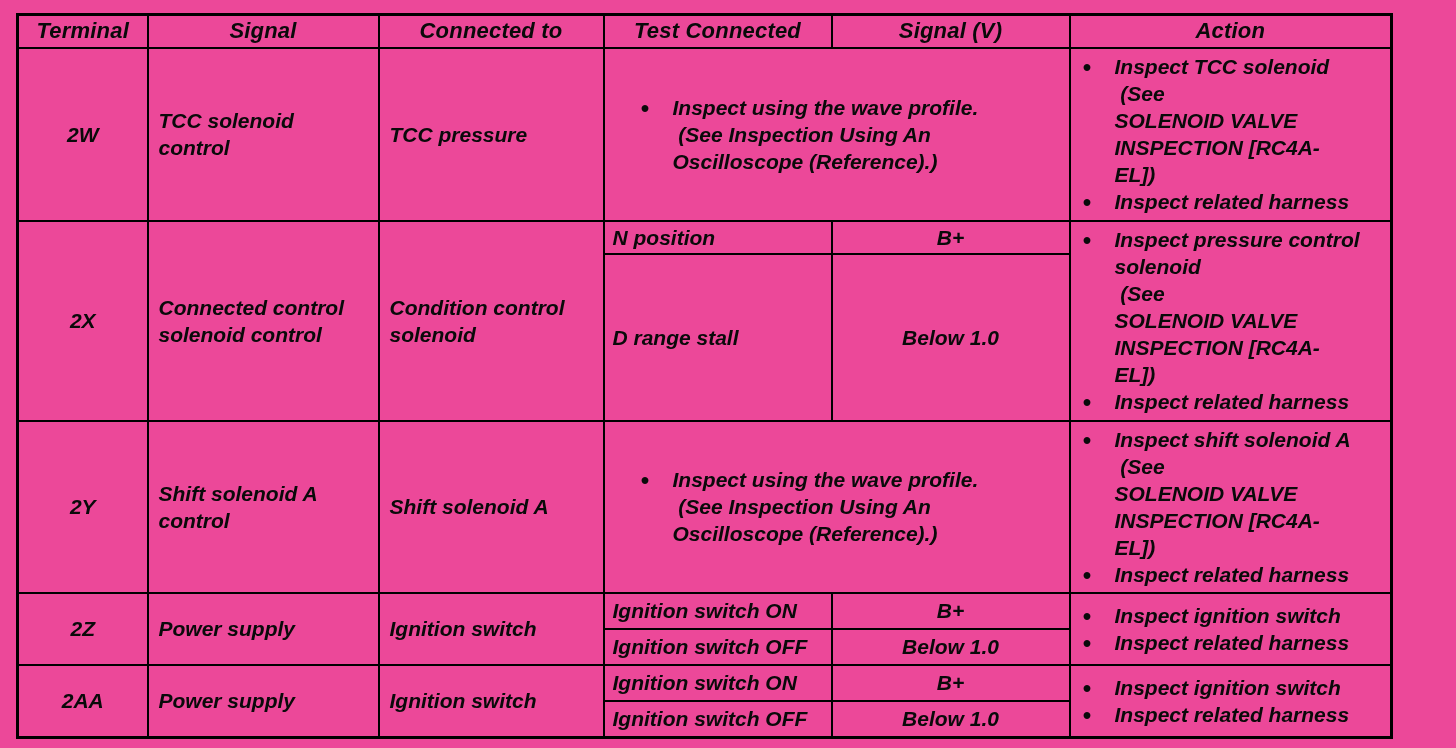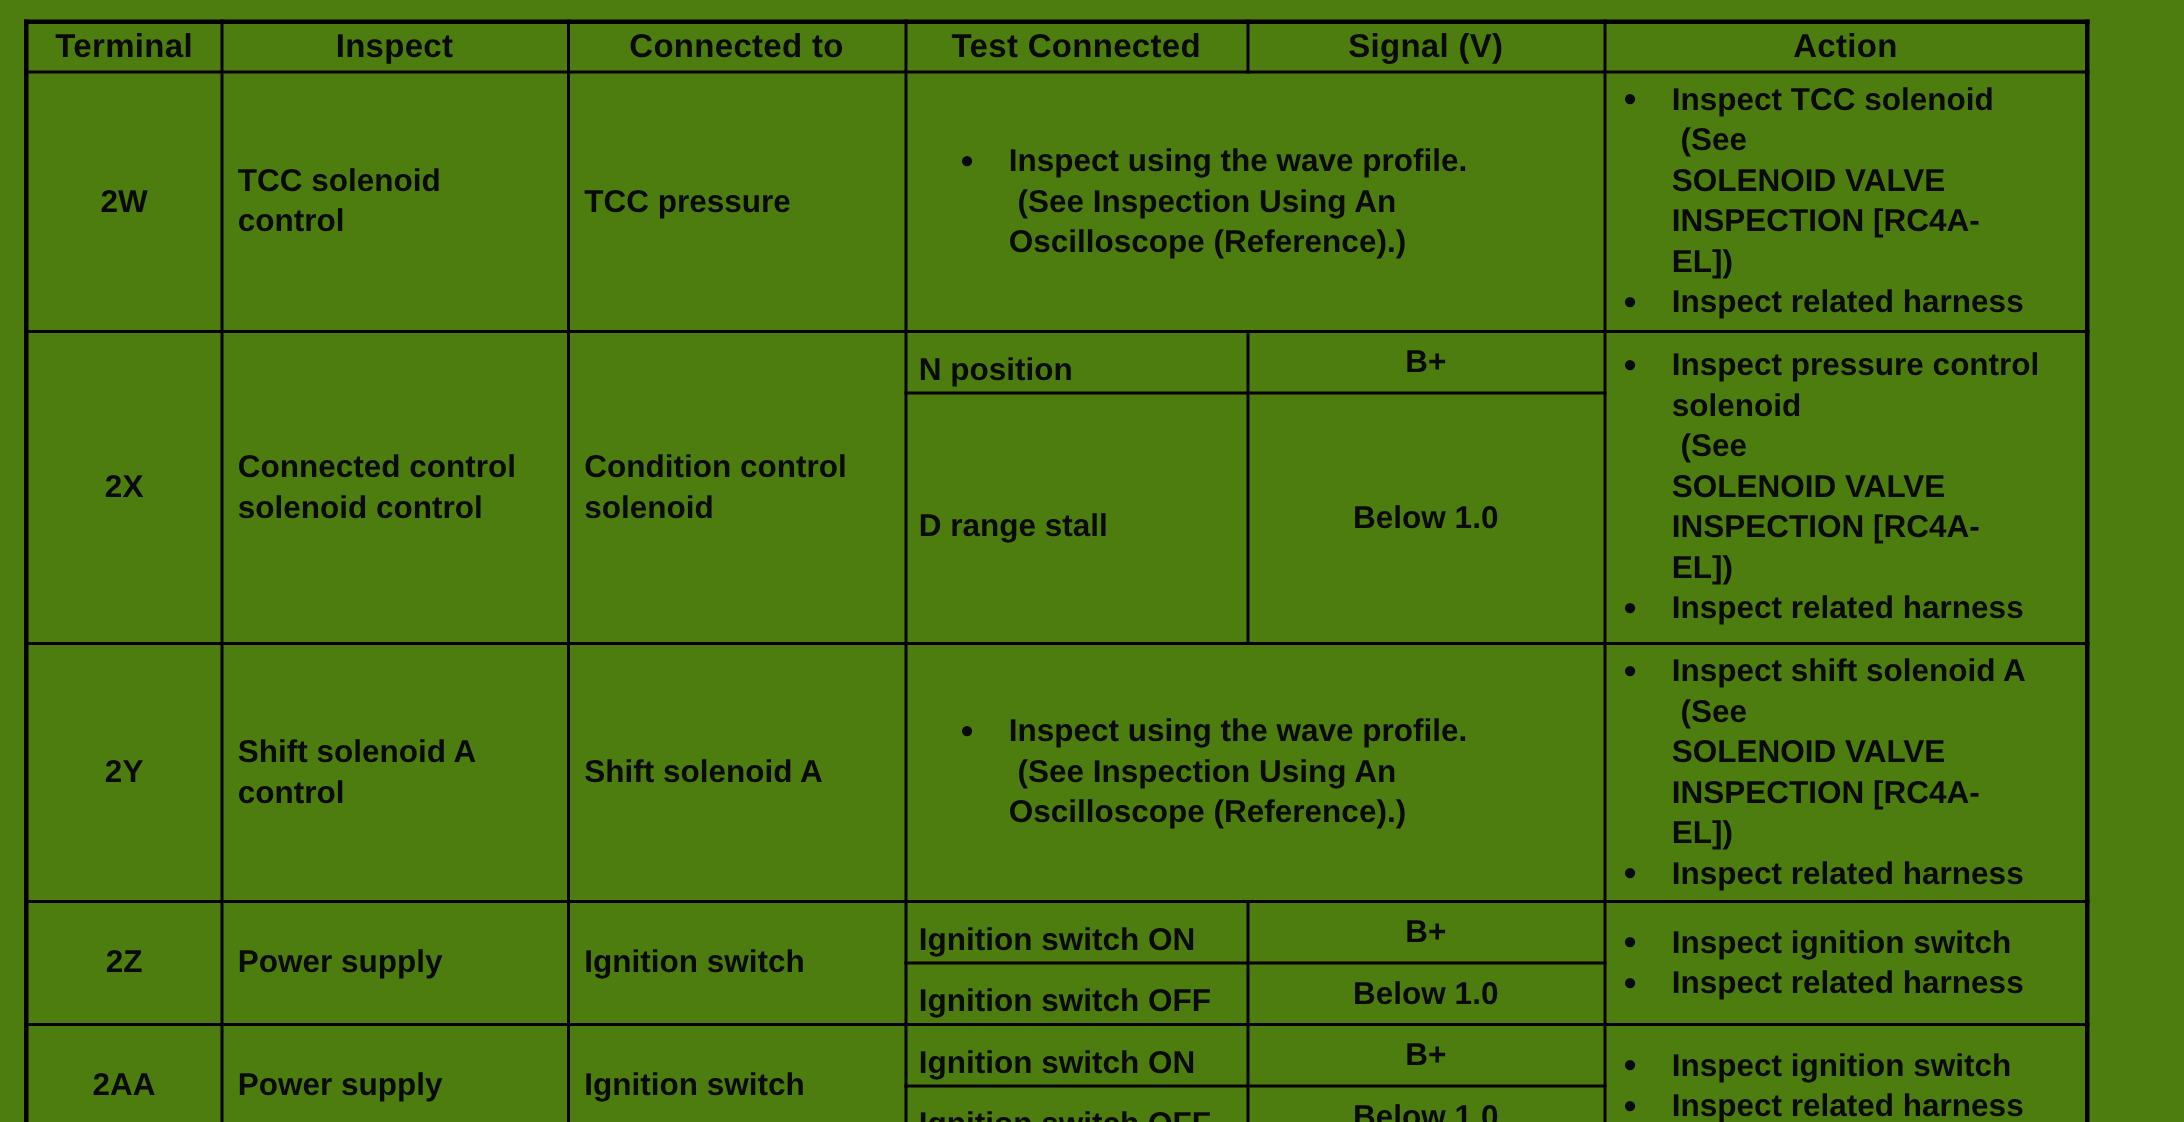--- a/index.html
+++ b/index.html
@@ -11,21 +11,22 @@
     width: 1456px;
     height: 748px;
     position: relative;
     font-family: "Liberation Sans", sans-serif;
     color: #0a0a0a;
     overflow: hidden;
   }
   .scan-page {
     position: absolute;
     inset: 0;
-    background: #4d7c0f;
+    background: #ec4899;
+    font-style: italic;
   }
   table.tv-table {
     position: absolute;
     left: 16px;
     top: 13px;
     width: 1374px;
     height: 723px;
     border-collapse: collapse;
     table-layout: fixed;
   }
@@ -56,21 +57,21 @@
     text-align: center;
   }
   td.c-text {
     text-align: left;
     padding-left: 10px;
     padding-right: 8px;
   }
   td.c-cond {
     text-align: left;
     padding-left: 8px;
-    padding-top: 11px;
+    padding-top: 1px;
     padding-bottom: 1px;
   }
   td.c-volt {
     text-align: center;
     padding-top: 1px;
     padding-bottom: 1px;
   }
   td.c-note {
     padding-left: 36px;
     padding-right: 6px;
@@ -103,21 +104,21 @@
       <col style="width:130px">
       <col style="width:231px">
       <col style="width:225px">
       <col style="width:228px">
       <col style="width:238px">
       <col style="width:322px">
     </colgroup>
     <thead>
       <tr style="height:33px">
         <th>Terminal</th>
-        <th>Inspect</th>
+        <th>Signal</th>
         <th>Connected to</th>
         <th>Test Connected</th>
         <th>Signal (V)</th>
         <th>Action</th>
       </tr>
     </thead>
     <tbody>
 
       <tr style="height:173px">
         <td class="c-terminal">2W</td>

